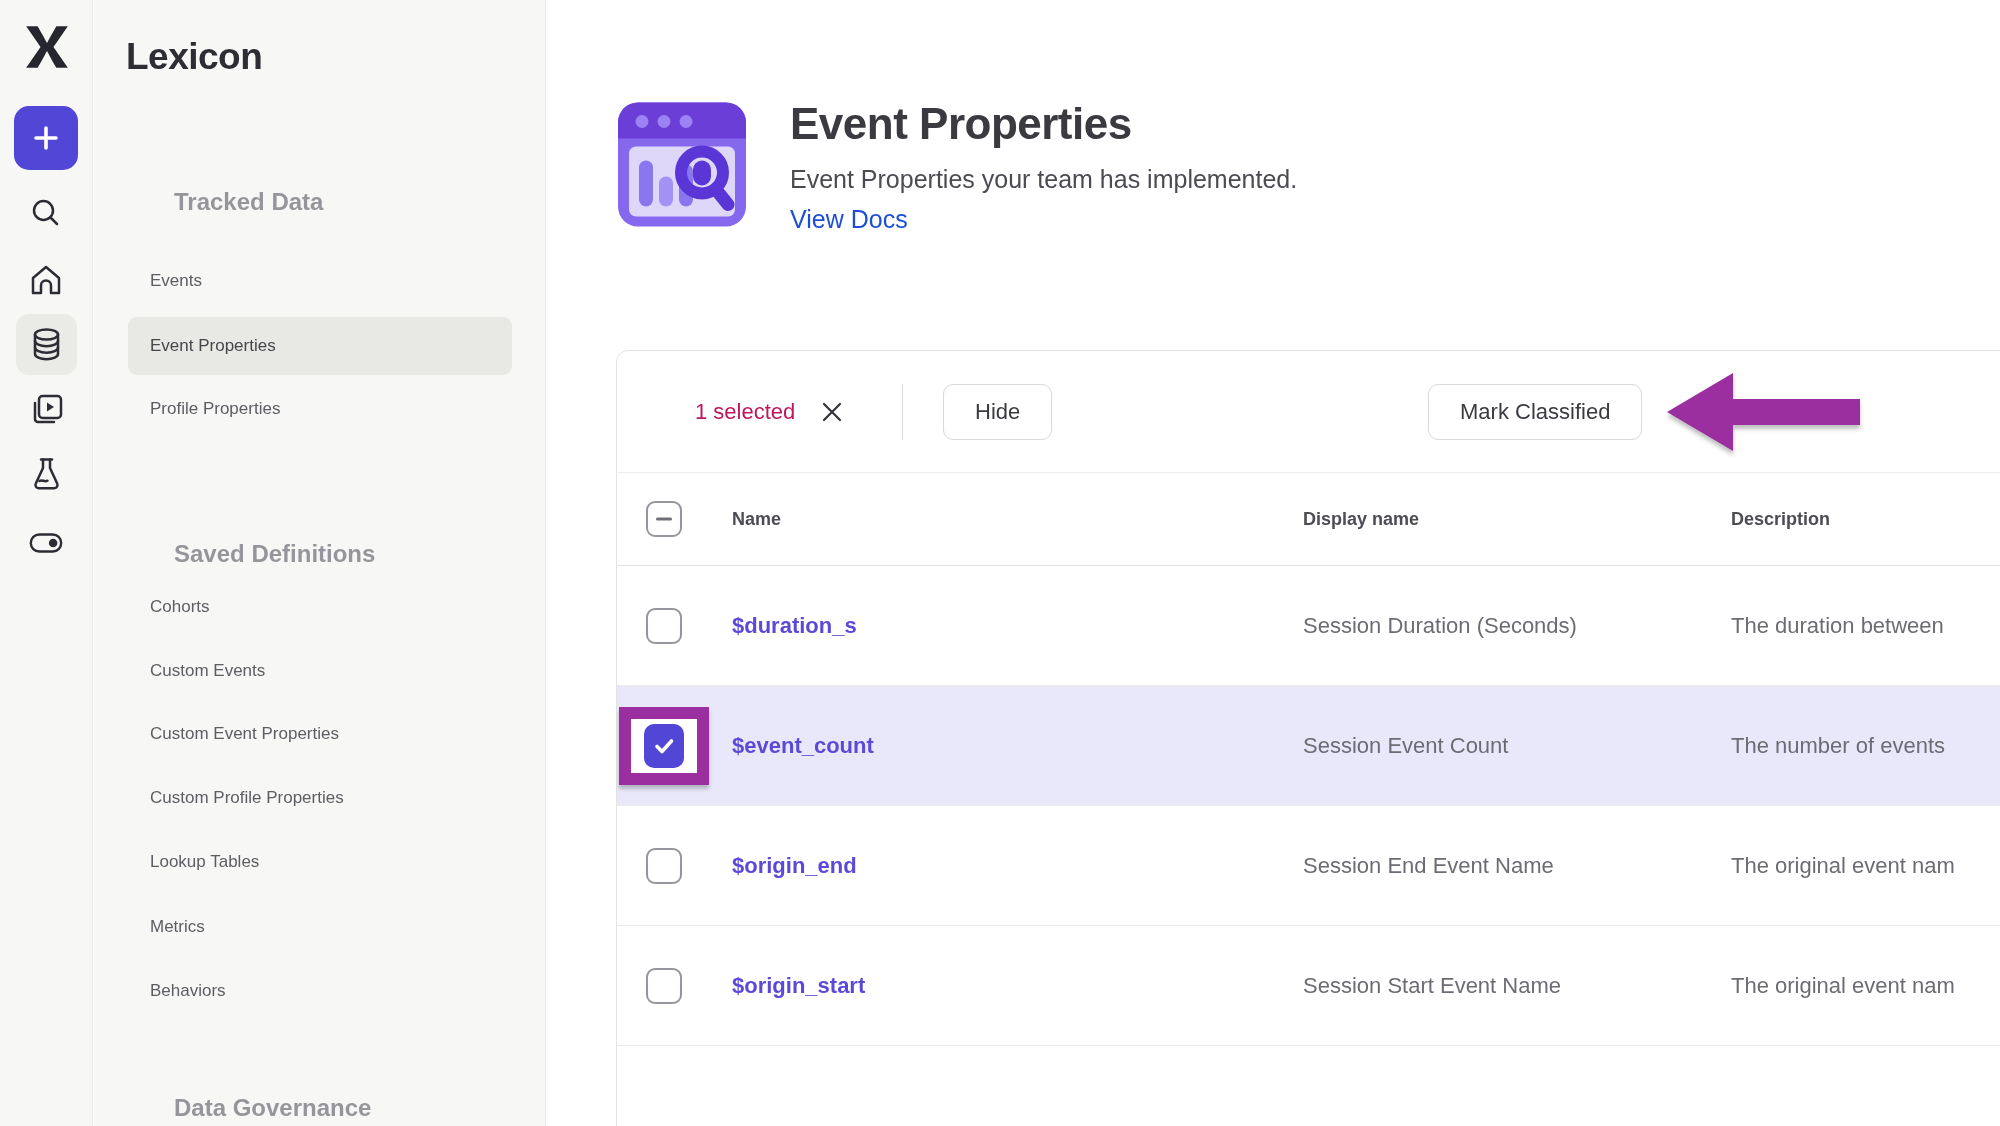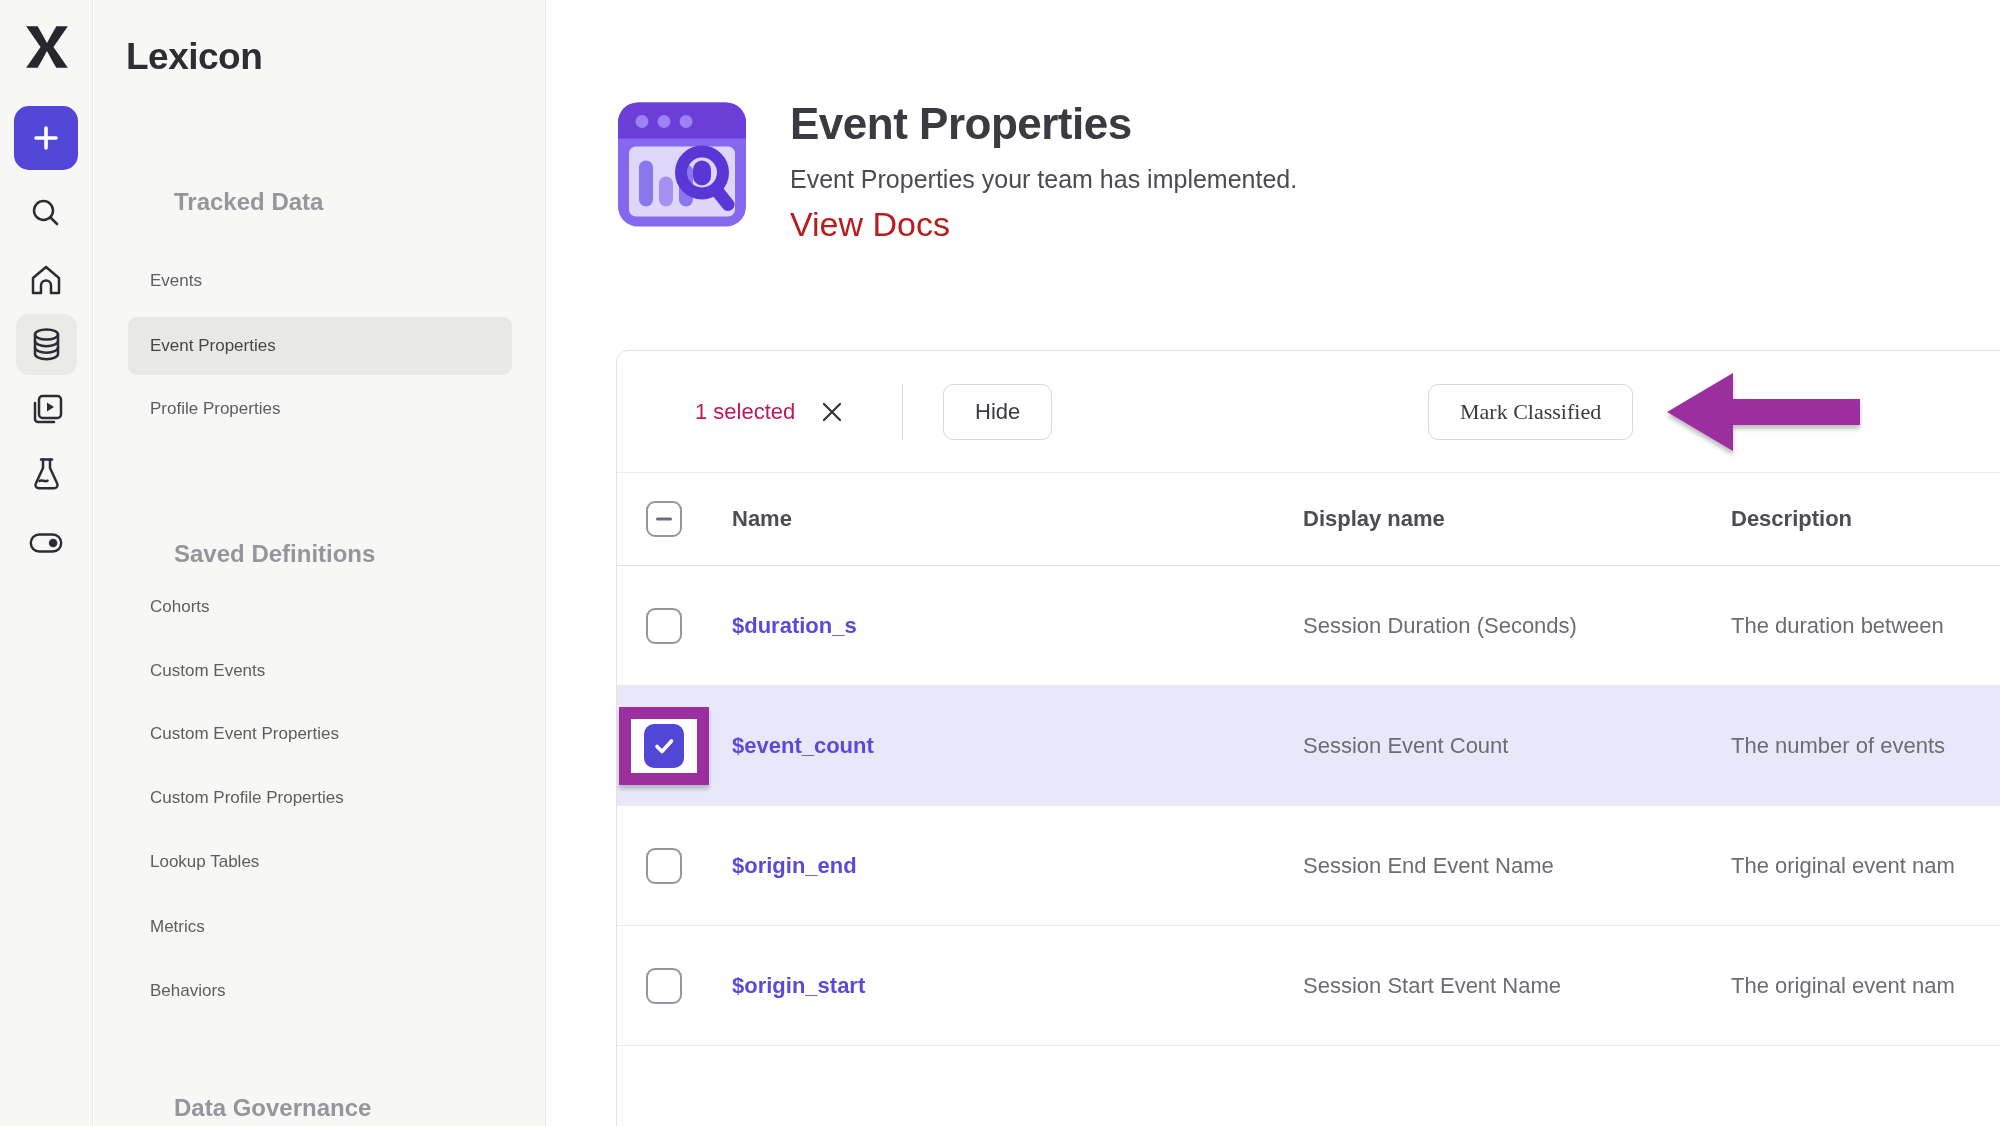--- a/index.html
+++ b/index.html
@@ -20,39 +20,39 @@
   .sb-title { position:absolute; left:32px; top:36px; font-size:37px; font-weight:700; color:#2d2d33; letter-spacing:-0.5px; }
   .sb-sec { position:absolute; left:32px; font-size:24px; font-weight:700; color:#95959b;margin-left:48px; }
   .sb-item { position:absolute; left:56px; font-size:17px; color:#5d5d64; height:30px; line-height:30px; cursor:pointer; }
   .sb-selected-bg { position:absolute; left:34px; top:317px; width:384px; height:58px; background:#e8e8e4; border-radius:9px; }
   .sb-item.selected { color:#46464d; }
 
   
   .app-icon { position:absolute; left:612px; top:94px; width:140px; height:141px; }
   .page-title { position:absolute; left:790px; top:99px; font-size:44px; font-weight:700; color:#3a3a40; letter-spacing:-0.5px; }
   .page-sub { position:absolute; left:790px; top:165px; font-size:25px; color:#4b4b52; }
-  .view-docs { position:absolute; left:790px; top:205px; font-size:34px; color:#b91c1c; font-weight:500; cursor:pointer;text-align:right; }
+  .view-docs { position:absolute; left:790px; top:205px; font-size:25px; color:#1d4ed8; font-weight:500; cursor:pointer;text-align:right; }
 
   
   .panel { position:absolute; left:616px; top:350px; width:1480px; height:900px; background:#fff; border:1px solid #e3e3e1; border-radius:12px; }
   .toolbar { position:relative; height:122px; border-bottom:1px solid #ededeb; }
   .sel-group { position:absolute; left:78px; top:0; height:122px; display:flex; align-items:center; gap:26px; }
   .sel-label { font-size:22px; font-weight:500; color:#be185d; }
   .clear-x { width:22px; height:22px; cursor:pointer; }
   .tb-divider { position:absolute; left:285px; top:33px; width:1px; height:56px; background:#dddddb; }
   .tb-btn { position:absolute; top:33px; height:56px; background:#fff; border:1px solid #d9d9d7; border-radius:10px; font-family:"Liberation Sans",sans-serif; font-size:22px; font-weight:500; color:#3a3a40; padding:0 31px; cursor:pointer; }
-  .btn-hide { left:326px; } .btn-map { left:466px; } .btn-mark { left:811px;font-family:Liberation Serif, serif; }
+  .btn-hide { left:326px; } .btn-map { left:466px; } .btn-mark { left:811px; }
 
   
   .thead { position:relative; height:93px; border-bottom:1px solid #e1e1df; }
   .trow  { position:relative; height:120px; border-bottom:1px solid #ebebe9; }
   .trow.selected { background:#e9e8fa; }
   .cell { position:absolute; top:50%; transform:translateY(-50%); white-space:nowrap; }
   .c-check { left:29px; } .c-name { left:115px; } .c-disp { left:686px; } .c-desc { left:1114px; }
-  .th-txt { font-size:22px; font-weight:700; color:#4c4c54; }
+  .th-txt { font-size:18px; font-weight:700; color:#4c4c54; }
   .name-link { font-size:22px; font-weight:600; color:#5b4ad8; cursor:pointer; }
   .gray-txt { font-size:22px; color:#6c6c74; }
   .cbox { width:36px; height:36px; border:2px solid #96969e; border-radius:9px; background:#fff; cursor:pointer; position:relative; }
   .cbox.ind::after { content:""; position:absolute; left:50%; top:50%; transform:translate(-50%,-50%); width:16px; height:3px; background:#6e6e76; border-radius:2px; }
 
   
   .anno-frame { position:absolute; left:2px; top:21px; width:90px; height:78px; background:#9c2f9f; box-shadow:0 4px 4px rgba(0,0,0,.22); }
   .anno-white { position:absolute; left:12px; top:12px; right:12px; bottom:12px; background:#ffffff; display:flex; align-items:center; justify-content:center; }
   .cbox-checked { width:40px; height:44px; background:#5246d6; border-radius:10px; display:flex; align-items:center; justify-content:center; cursor:pointer; }
 

